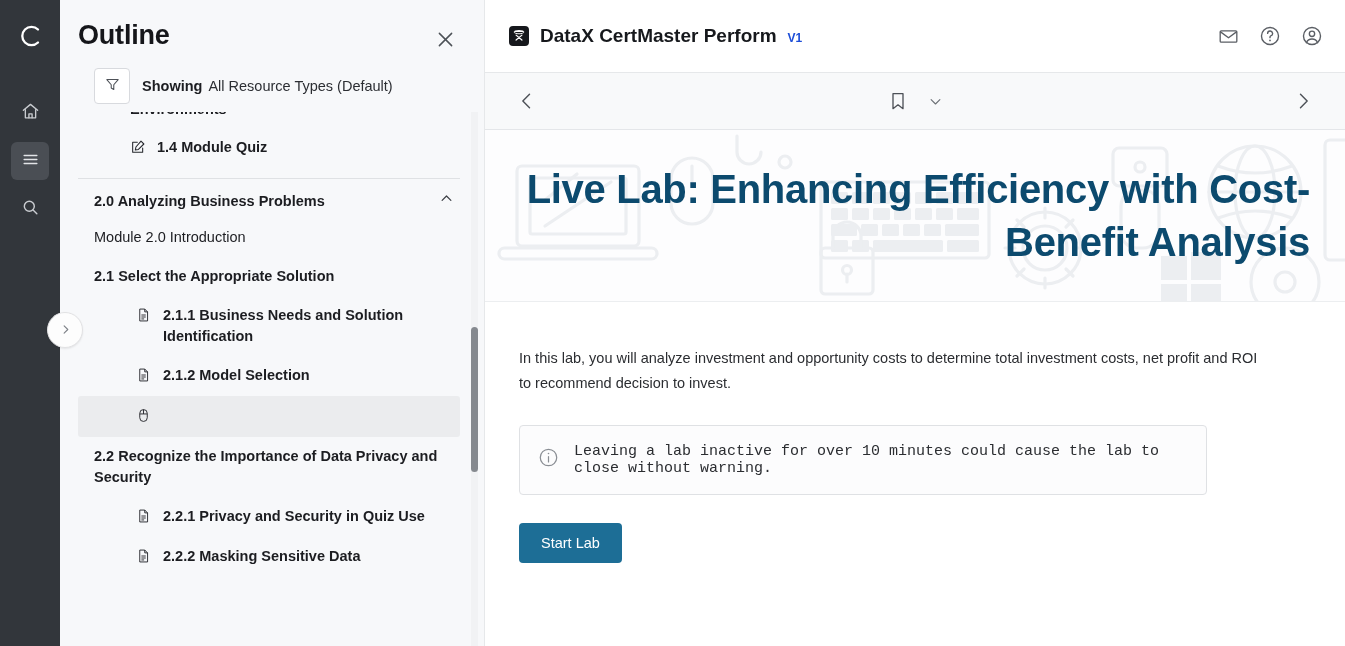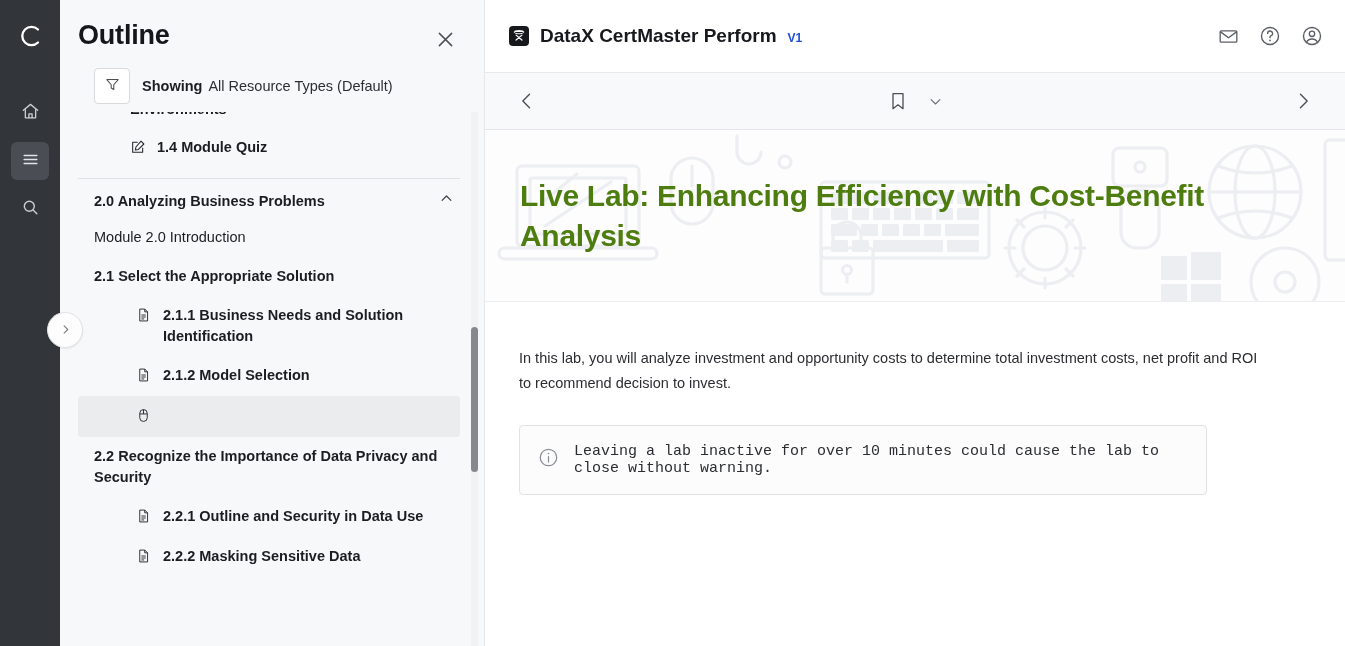--- a/index.html
+++ b/index.html
@@ -137,22 +137,22 @@
   .nav-center > * { pointer-events: auto; cursor: pointer; display: flex; }
   .nav-right { margin-left: auto; }
 
   .banner {
     height: 172px; background: #fdfdfe; position: relative; overflow: hidden;
     display: flex; align-items: center; justify-content: center;
     border-bottom: 1px solid #eceef0;
   }
   .banner-bg { position: absolute; inset: 0; opacity: 1; }
   .banner-title {
-    position: relative; z-index: 2; text-align: left;
-    font-size: 30px; font-weight: bold; color: #4d7c0f;
+    position: relative; z-index: 2; text-align: right;
+    font-size: 40px; font-weight: bold; color: #0c4a6e;
     line-height: 1.32; max-width: 790px; letter-spacing: -.3px;
   }
 
   .content { padding: 44px 48px 0 34px; }
   .lead {
     font-size: 14.5px; line-height: 1.75; color: #2b2d31;
     max-width: 745px;
   }
   .notice {
     margin-top: 28px; max-width: 688px; border: 1px solid #dfe1e4;
@@ -322,21 +322,21 @@
         <div class="oitem leaf">
           <span class="ic">
             <svg width="15" height="16" viewBox="0 0 24 24" fill="none" stroke="#26282d" stroke-width="1.5" stroke-linejoin="round">
               <path d="M6 2.5h8l4.5 4.5V21.5H6z"></path>
                 <path d="M14 2.5V7h4.5"></path>
               <line x1="8.6" y1="12" x2="15.6" y2="12"></line>
                 <line x1="8.6" y1="15.2" x2="15.6" y2="15.2"></line>
                 <line x1="8.6" y1="18.3" x2="13" y2="18.3"></line>
             </svg>
           </span>
-          <span class="txt">2.2.1 Outline and Security in Data Use</span>
+          <span class="txt">2.2.1 Privacy and Security in Quiz Use</span>
         </div>
 
         <div class="oitem leaf">
           <span class="ic">
             <svg width="15" height="16" viewBox="0 0 24 24" fill="none" stroke="#26282d" stroke-width="1.5" stroke-linejoin="round">
               <path d="M6 2.5h8l4.5 4.5V21.5H6z"></path>
                 <path d="M14 2.5V7h4.5"></path>
               <line x1="8.6" y1="12" x2="15.6" y2="12"></line>
                 <line x1="8.6" y1="15.2" x2="15.6" y2="15.2"></line>
                 <line x1="8.6" y1="18.3" x2="13" y2="18.3"></line>
@@ -526,16 +526,17 @@
         <span>
           <svg width="21" height="21" viewBox="0 0 24 24" fill="none" stroke="#8a8e94" stroke-width="1.4" stroke-linecap="round">
             <circle cx="12" cy="12" r="9.4"></circle>
             <line x1="12" y1="11" x2="12" y2="17"></line>
             <circle cx="12" cy="7.4" r=".95" fill="#8a8e94" stroke="none"></circle>
           </svg>
         </span>
         <span class="notice-txt">Leaving a lab inactive for over 10 minutes could cause the lab to close without warning.</span>
       </div>
 
+      <button class="btn-primary">Start Lab</button>
     </div>
 
   </div>
 </div>
 
 </body></html>

